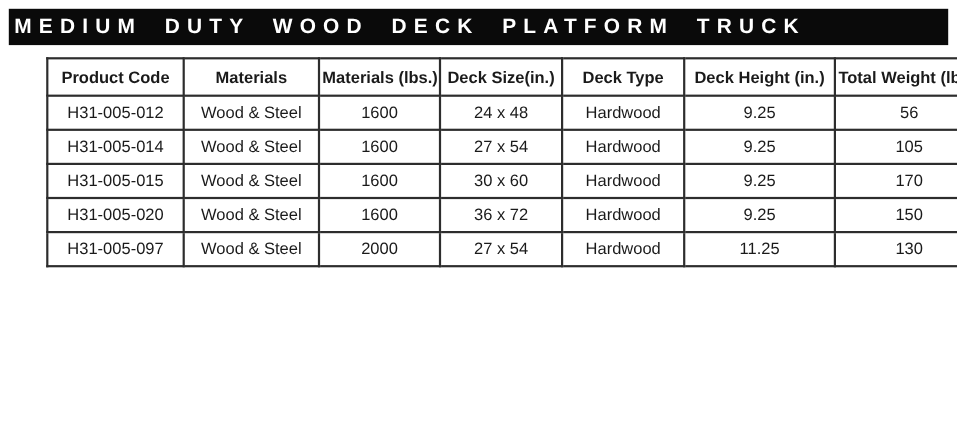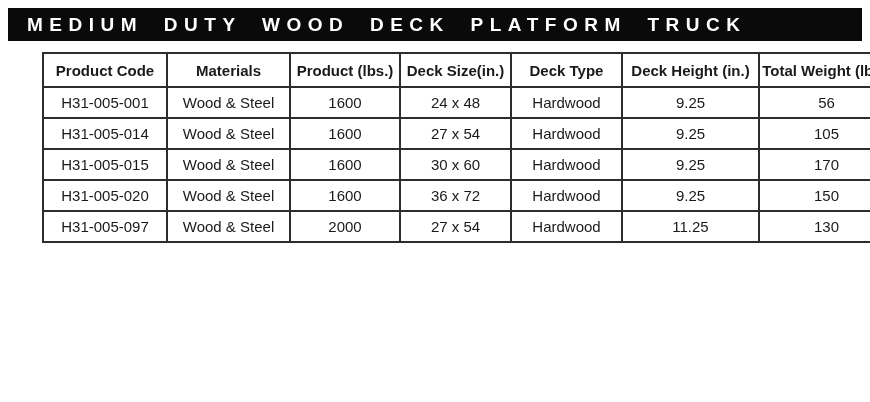--- a/index.html
+++ b/index.html
@@ -20,21 +20,21 @@
   .page { position: relative; width: 870px; height: 402px; }
 
   .title-bar {
     position: absolute;
     left: 8px; top: 8px;
     width: 854px; height: 33px;
     background: var(--bar-bg);
   }
   .title-bar h1 {
     margin: 0;
-    padding-left: 19px;
+    padding-left: 5px;
     color: var(--bar-text);
     font-size: 19px;
     font-weight: bold;
     letter-spacing: 6.5px;
     word-spacing: 9px;
     line-height: 33px;
     white-space: nowrap;
     font-stretch: condensed;
   }
 
@@ -83,30 +83,30 @@
         <col style="width: 110px;">
         <col style="width: 111px;">
         <col style="width: 111px;">
         <col style="width: 137px;">
         <col style="width: 135px;">
       </colgroup>
     <thead>
       <tr id="spec-header-row">
           <th>Product Code</th>
           <th>Materials</th>
-          <th>Product (lbs.)</th>
+          <th>Materials (lbs.)</th>
           <th>Deck Size(in.)</th>
           <th>Deck Type</th>
           <th>Deck Height (in.)</th>
           <th>Total Weight (lbs.)</th>
         </tr>
     </thead>
     <tbody id="spec-body">
         <tr>
-          <td>H31-005-001</td>
+          <td>H31-005-012</td>
           <td>Wood &amp; Steel</td>
           <td>1600</td>
           <td>24 x 48</td>
           <td>Hardwood</td>
           <td>9.25</td>
           <td>56</td>
         </tr>
         <tr>
           <td>H31-005-014</td>
           <td>Wood &amp; Steel</td>

